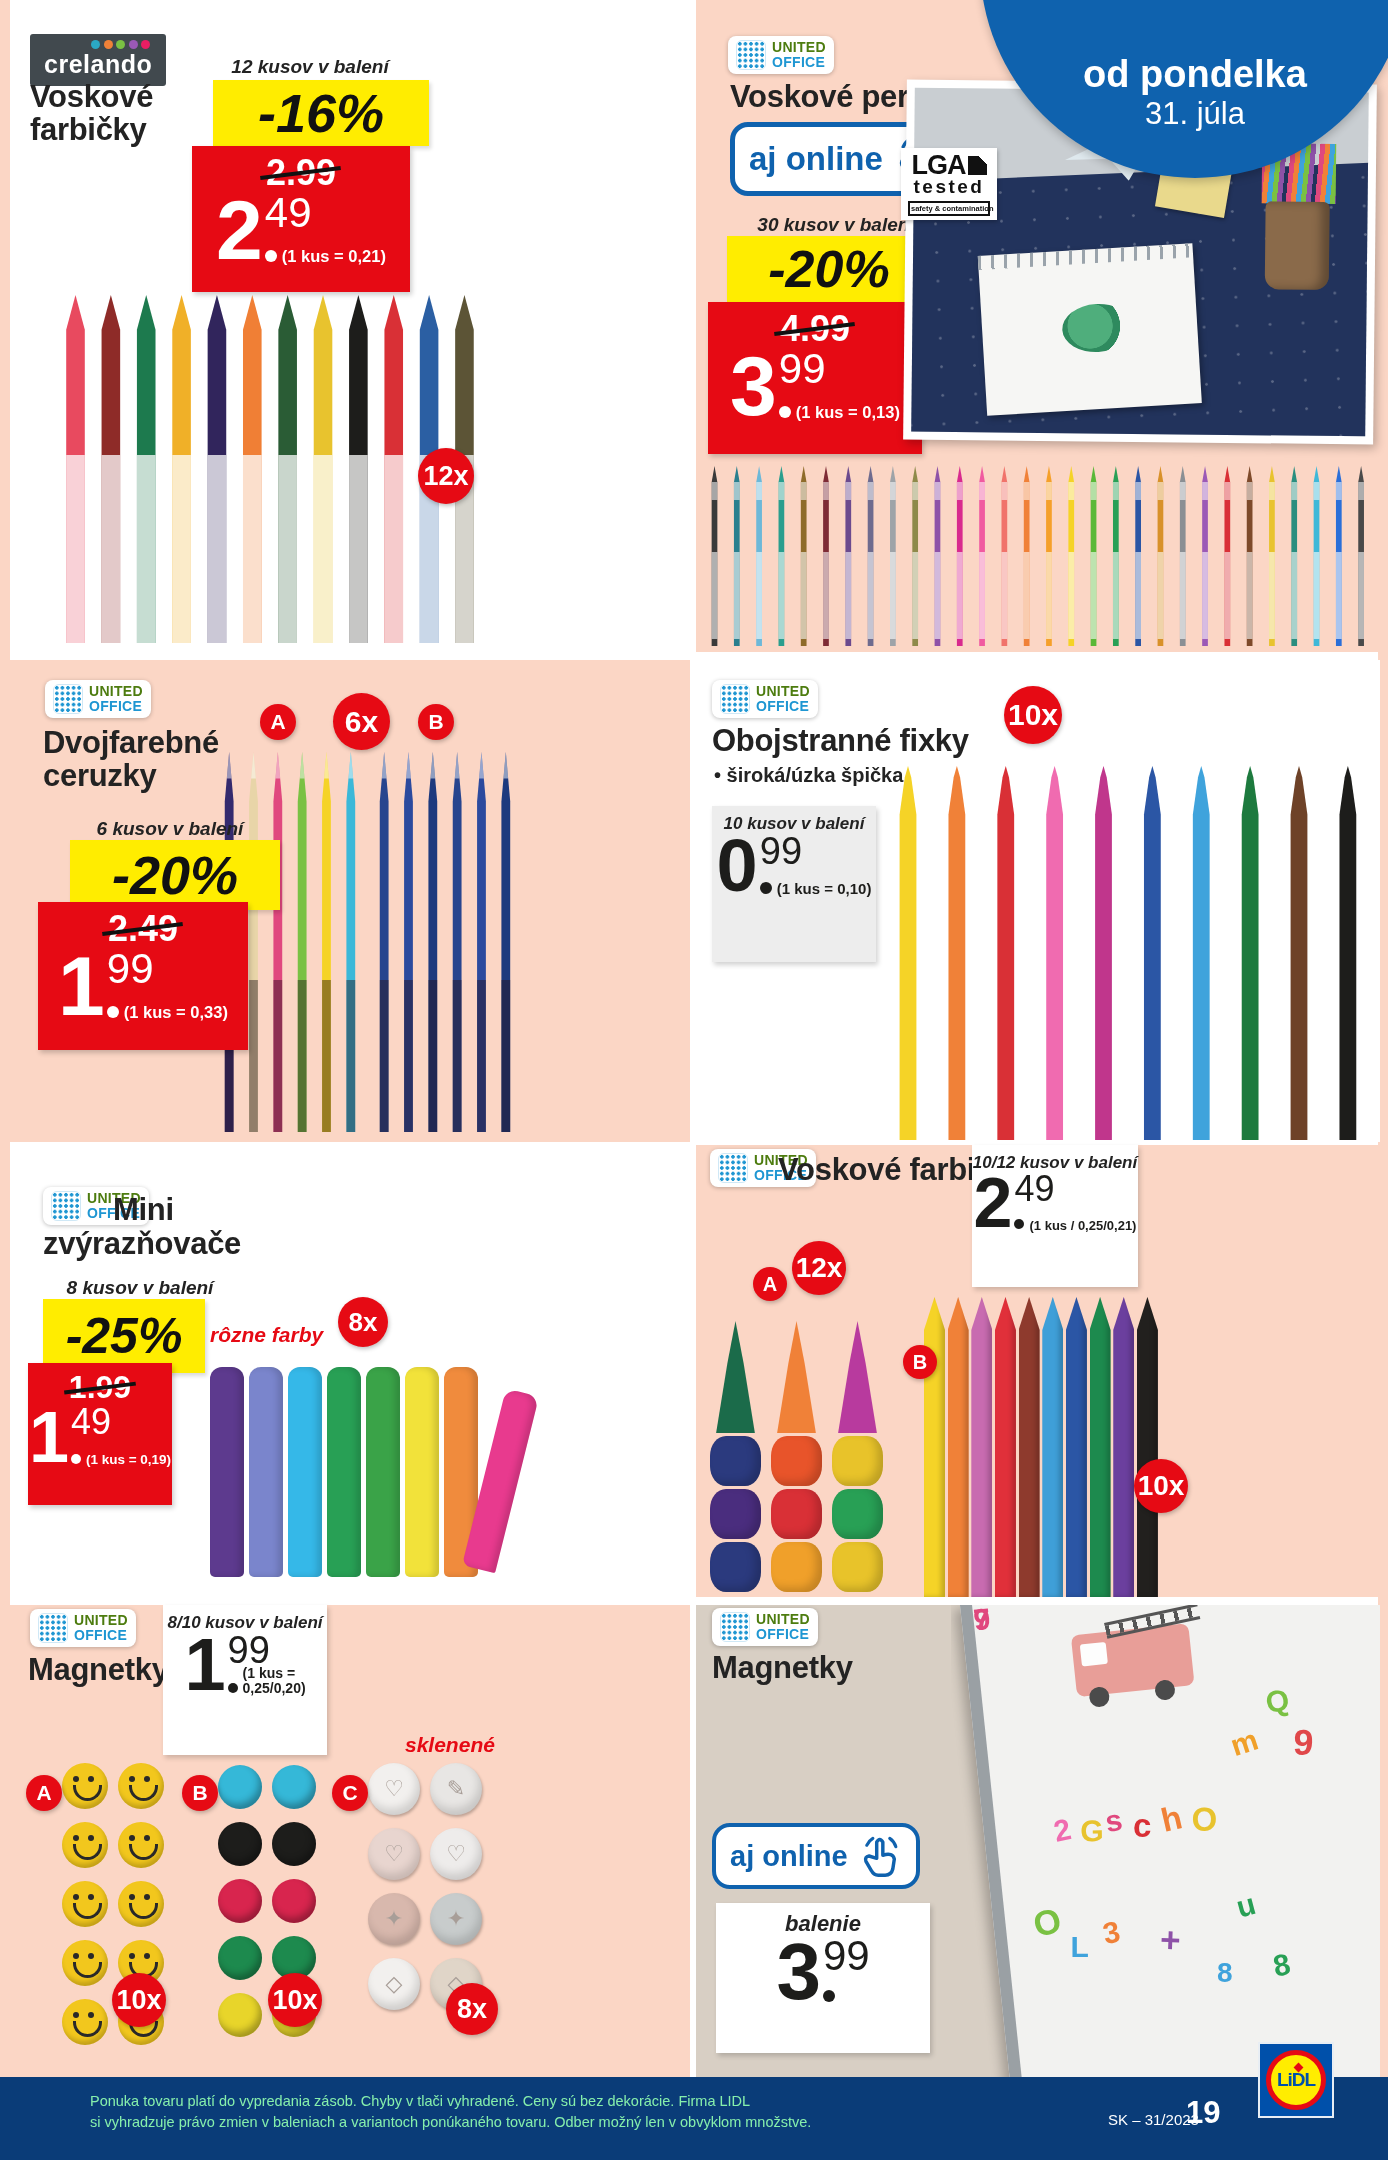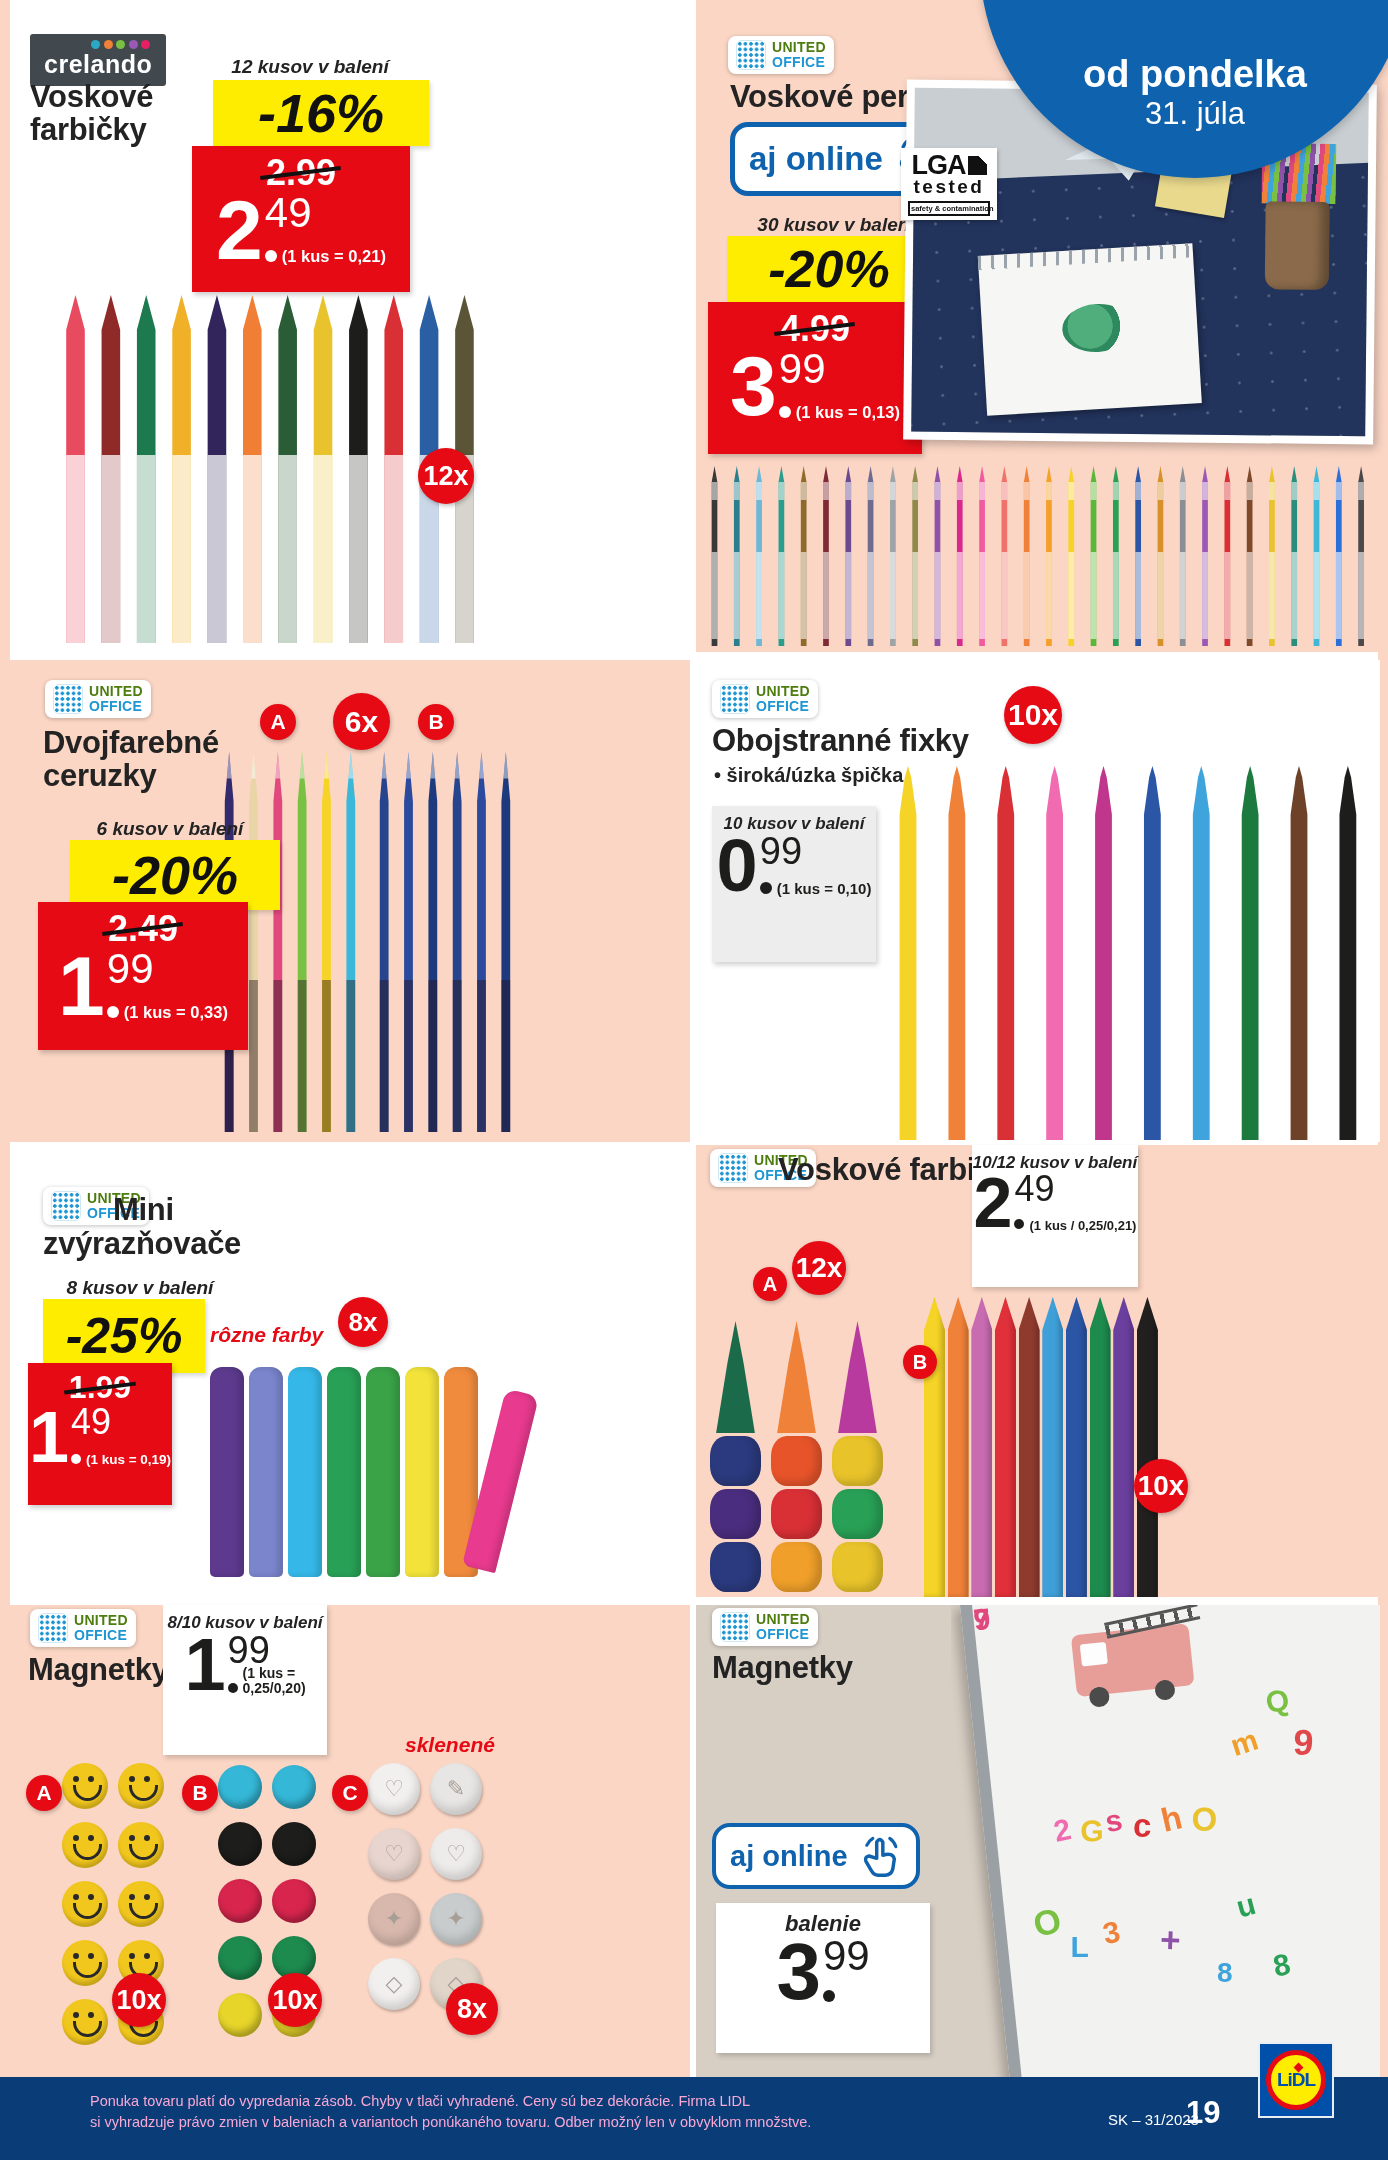--- a/index.html
+++ b/index.html
@@ -166,21 +166,21 @@
   .sh-letters .ltr:nth-child(15){left:152px;top:335px;font-size:35px;transform:rotate(8deg)}
   .sh-letters .ltr:nth-child(16){left:232px;top:312px;transform:rotate(-9deg)}
   .sh-letters .ltr:nth-child(17){left:205px;top:378px;font-size:28px;transform:rotate(6deg)}
   .sh-letters .ltr:nth-child(18){left:262px;top:375px;transform:rotate(-5deg)}
 
   
   .descline{font-size:21px;font-weight:600;color:#2a2a2a;line-height:26px}
   .descline.ind{padding-left:24px}
 
   
-  .ft-lines{position:absolute;left:90px;top:14px;color:#f9a8d4;font-size:14.5px;font-weight:500;line-height:21px}
+  .ft-lines{position:absolute;left:90px;top:14px;color:#86efac;font-size:14.5px;font-weight:500;line-height:21px}
   .ft-issue{position:absolute;left:1108px;top:34px;color:#fff;font-size:15px;font-weight:500}
   .ft-page{position:absolute;left:1186px;top:18px;color:#fff;font-size:31px;font-weight:800}
   .lidl{position:absolute;left:1258px;top:-35px;width:76px;height:76px;background:#0050aa;border:2px solid #e8eef4;
         display:flex;align-items:center;justify-content:center}
   .lidl-c{width:60px;height:60px;background:var(--yellow);border:5px solid var(--red);border-radius:50%;
           display:flex;align-items:center;justify-content:center;position:relative}
   .lidl-t{color:#0050aa;font-weight:900;font-size:19px;letter-spacing:-1px}
   .lidl-c::after{content:"";position:absolute;left:24px;top:9px;width:7px;height:7px;background:var(--red);transform:rotate(45deg)}
 </style>
 </head>

